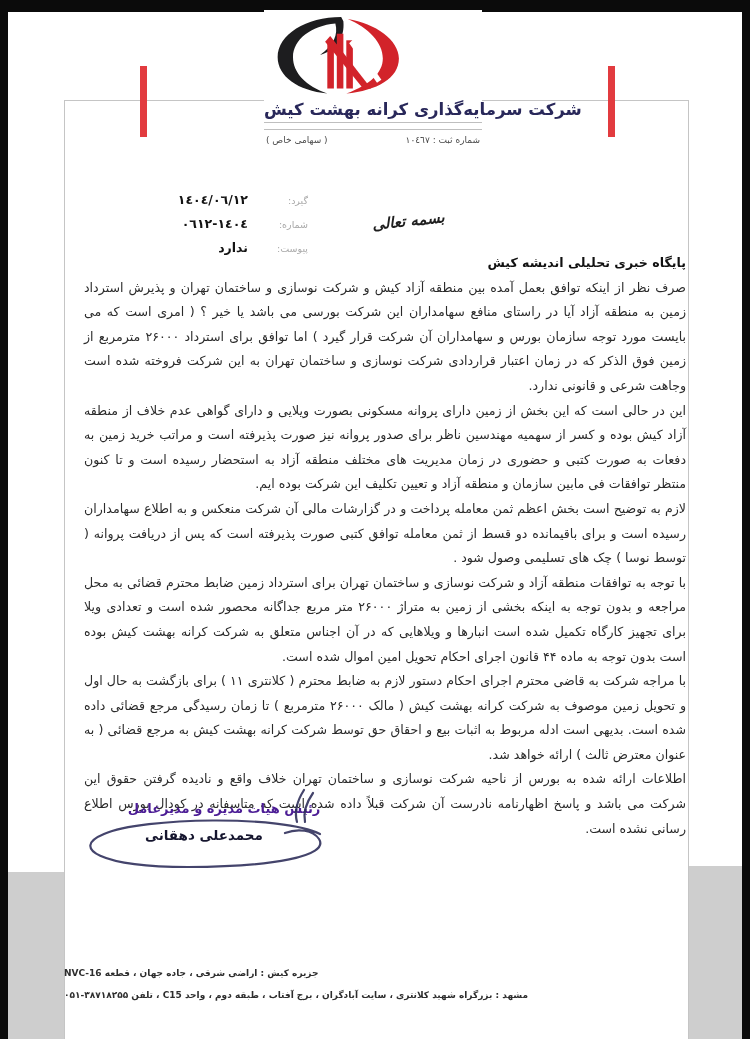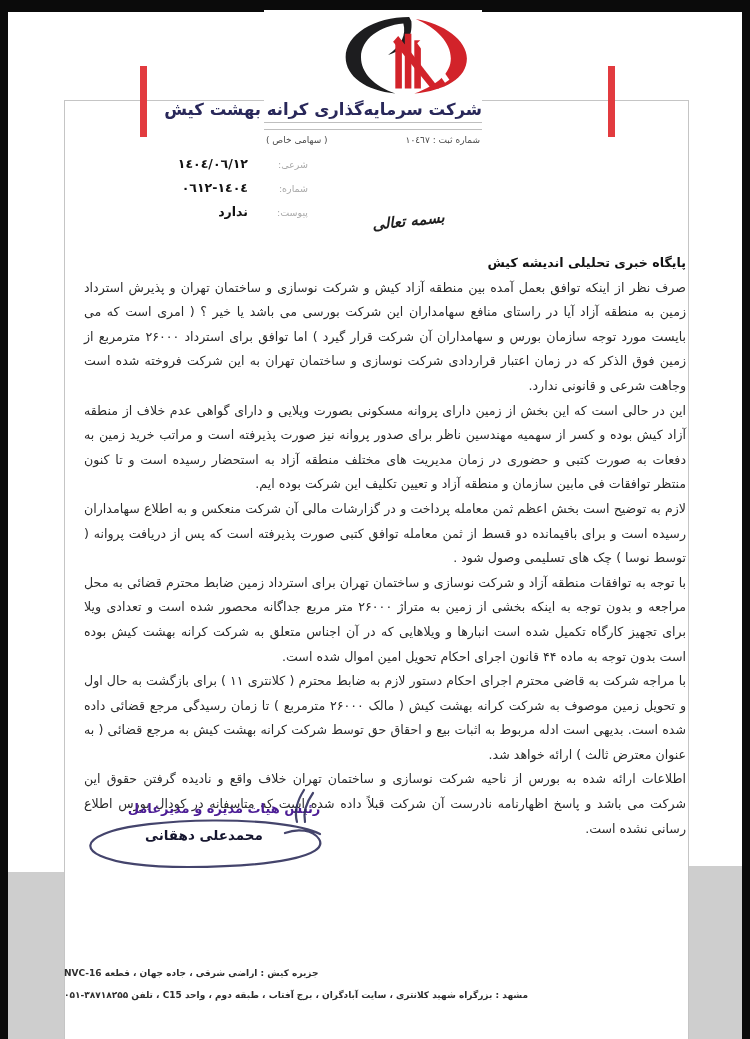--- a/index.html
+++ b/index.html
@@ -12,33 +12,33 @@
   .scan-band-left{position:absolute;left:8px;top:872px;width:56px;height:167px;background:#cecece;}
   .scan-band-right{position:absolute;left:688px;top:866px;width:54px;height:173px;background:#cecece;}
   
   .frame-v-left{position:absolute;left:64px;top:100px;width:1px;height:939px;background:#c5c5c5;}
   .frame-v-right{position:absolute;left:688px;top:100px;width:1px;height:939px;background:#c5c5c5;}
   .frame-h-top{position:absolute;left:64px;top:100px;width:625px;height:1px;background:#c5c5c5;z-index:1;}
   .red-bar{position:absolute;top:66px;width:7px;height:71px;background:#e23b3f;z-index:3;}
   .red-bar.left{left:140px;} .red-bar.right{left:608px;}
   
   .header-block{position:absolute;left:264px;top:10px;width:218px;background:#fff;z-index:2;
-                display:flex;flex-direction:column;align-items:flex-end;}
+                display:flex;flex-direction:column;align-items:flex-start;}
   .logo-svg{width:150px;height:84px;margin-top:4px;}
   .company-fa{font-size:16.5px;font-weight:bold;color:#29285a;white-space:nowrap;direction:rtl;margin-top:2px;}
   .hdr-rule{width:100%;height:1px;background:#bfbfbf;margin:3px 0;}
   .company-en{font-size:13px;font-weight:bold;color:#d2232a;white-space:nowrap;letter-spacing:.2px;}
   .company-en .cap{color:#23224f;}
   .reg-row{width:100%;display:flex;direction:rtl;justify-content:space-between;align-items:center;
            font-size:9px;color:#4a4a4a;padding:2px 2px 4px 2px;box-sizing:border-box;}
   
   .meta{position:absolute;left:112px;top:156px;width:196px;direction:rtl;z-index:2;}
   .meta-row{display:flex;align-items:baseline;height:24px;}
   .meta-label{width:44px;font-size:9.5px;color:#a9a9a9;flex:none;}
-  .meta-value{font-size:12.5px;font-weight:bold;color:#141414;letter-spacing:2px;margin-right:16px;}
+  .meta-value{font-size:12.5px;font-weight:bold;color:#141414;letter-spacing:2px;margin-right:16px;margin-top:36px;}
   .meta-value.plain{letter-spacing:.5px;}
   
   .besmele{position:absolute;left:372px;top:212px;font-size:15px;font-style:italic;font-weight:bold;
            color:#1f1f1f;transform:rotate(-6deg);direction:rtl;}
   
   .body{position:absolute;left:84px;top:251px;width:602px;direction:rtl;color:#2b2b2b;}
   .recipient{font-size:13px;font-weight:bold;color:#111;margin:0 0 3px 0;text-align:right;}
   .body p{margin:0;font-size:12.6px;line-height:24.6px;text-align:justify;}
   
   .signature{position:absolute;left:66px;top:796px;width:268px;direction:rtl;text-align:center;z-index:2;}
@@ -81,21 +81,21 @@
     <div class="hdr-rule"></div>
     <div class="hdr-rule"></div>
     <div class="reg-row">
       <span>شماره ثبت : ١٠٤٦٧</span>
       <span>( سهامی خاص )</span>
     </div>
   </div>
 
   <div class="meta">
     <div class="meta-row">
-      <span class="meta-label">شرعی:</span>
+      <span class="meta-label">گیرد:</span>
       <span class="meta-value" dir="ltr">١٤٠٤/٠٦/١٢</span>
     </div>
     <div class="meta-row">
       <span class="meta-label">شماره:</span>
       <span class="meta-value" dir="ltr">١٤٠٤-٠٦١٢</span>
     </div>
     <div class="meta-row">
       <span class="meta-label">پیوست:</span>
       <span class="meta-value plain">ندارد</span>
     </div>

